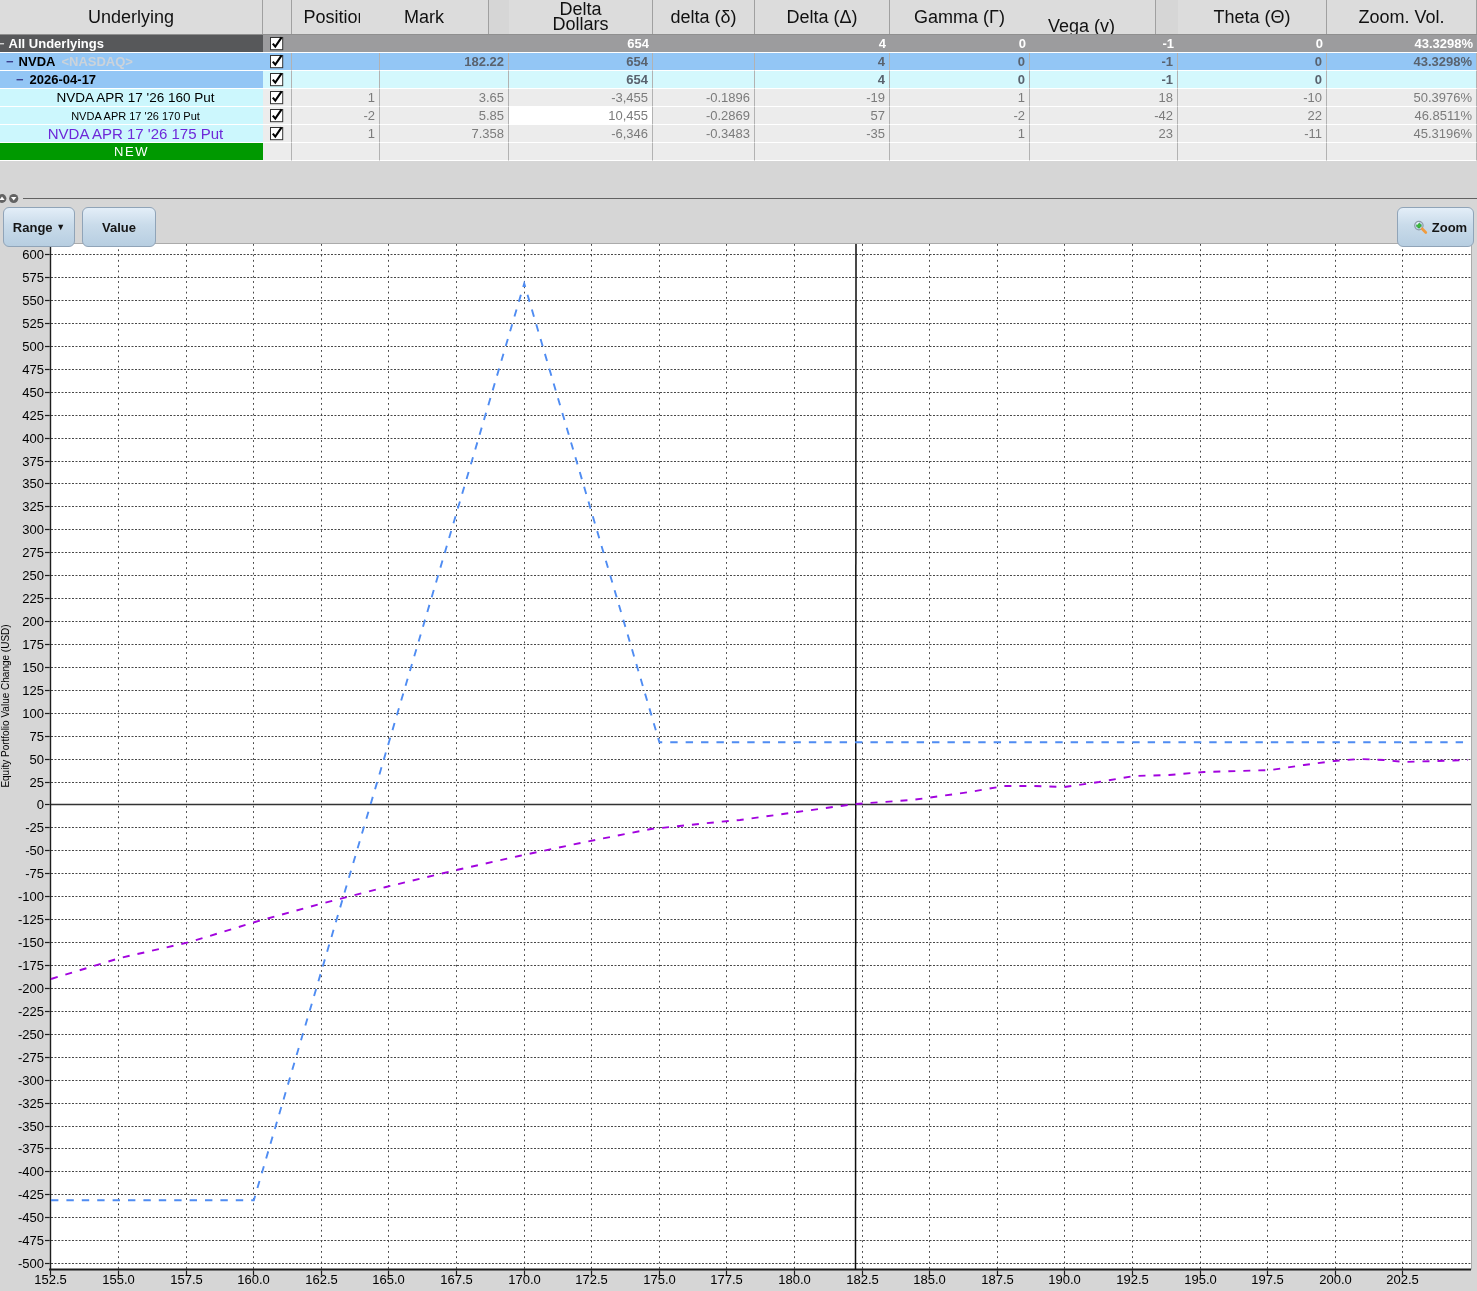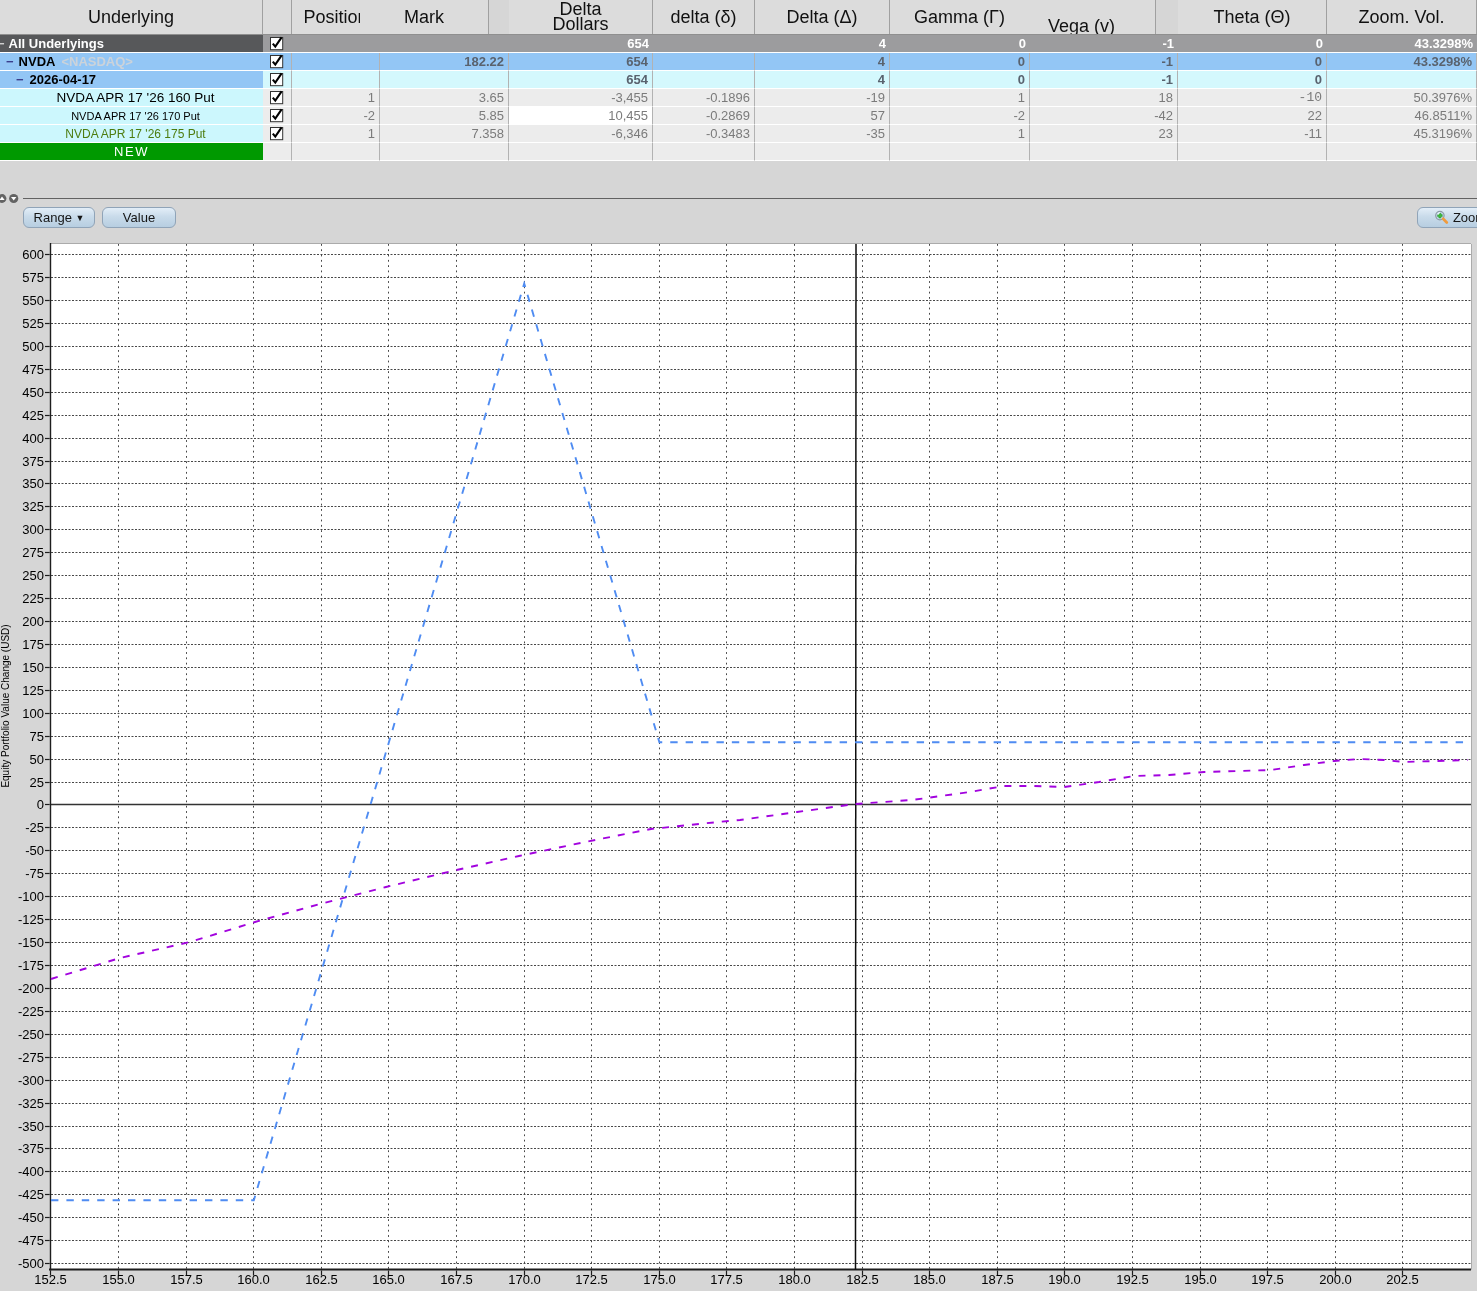--- a/index.html
+++ b/index.html
@@ -5,23 +5,23 @@
 body{width:1477px;height:1291px;background:#d6d6d6;position:relative;overflow:hidden;
  font-family:"Liberation Sans",sans-serif;}
 .abs{position:absolute;}
 .hcell{position:absolute;top:0;height:34px;background:#dcdcdc;border-right:1px solid #a0a0a0;
  display:flex;align-items:center;justify-content:center;font-size:18px;color:#111;text-align:center;line-height:15px;}
 .hdrline{position:absolute;top:34px;left:0;width:1477px;height:1px;background:#8f8f8f;}
 .cell{position:absolute;height:18px;box-sizing:border-box;border-bottom:1px solid #fff;font-size:13px;
  display:flex;align-items:center;}
 .num{justify-content:flex-end;padding-right:4px;box-sizing:border-box;}
 .vline{border-right:1px solid #b2b2b2;box-sizing:border-box;}
-.btn{position:absolute;height:21px;box-sizing:border-box;border:1px solid #90a4b8;border-radius:6px;
+.btn{position:absolute;height:40px;box-sizing:border-box;border:1px solid #90a4b8;border-radius:6px;
  background:linear-gradient(#e3eef8,#c9dbea 45%,#b7cee1);display:flex;align-items:center;justify-content:center;
- font-size:13px;font-weight:normal;color:#151515;margin-left:20px;}
+ font-size:13px;font-weight:bold;color:#151515;}
 </style></head>
 <body>
 <svg class="abs" style="left:0;top:0;" width="1477" height="1291" viewBox="0 0 1477 1291" font-family="Liberation Sans, sans-serif">
     <rect x="51.0" y="244" width="1420.0" height="1025.5" fill="#ffffff"></rect>
 <line x1="51.0" y1="243.5" x2="1471" y2="243.5" stroke="#ababab" stroke-width="1"></line>
 <line x1="1471.5" y1="244" x2="1471.5" y2="1269.5" stroke="#ababab" stroke-width="1"></line>
 <line x1="118.5" y1="244" x2="118.5" y2="1269.0" stroke="#474747" stroke-width="1" stroke-dasharray="1.8 3.5"></line>
 <line x1="186.5" y1="244" x2="186.5" y2="1269.0" stroke="#474747" stroke-width="1" stroke-dasharray="1.8 3.5"></line>
 <line x1="253.5" y1="244" x2="253.5" y2="1269.0" stroke="#474747" stroke-width="1" stroke-dasharray="1.8 3.5"></line>
 <line x1="321.5" y1="244" x2="321.5" y2="1269.0" stroke="#474747" stroke-width="1" stroke-dasharray="1.8 3.5"></line>
@@ -318,21 +318,21 @@
     <span style="margin:0 auto;color:#000;font-size:13.5px;position:relative;left:4px;">NVDA APR 17 '26 160 Put</span>
   </div>
 <div class="cell vline abs" style="left:263px;top:89px;width:29px;background:#ececec;color:#7b7b7b;box-sizing:border-box;"></div>
 <div class="cell num vline abs" style="left:292px;top:89px;width:88px;background:#ececec;color:#7b7b7b;box-sizing:border-box;">1</div>
 <div class="cell num vline abs" style="left:380px;top:89px;width:129px;background:#ececec;color:#7b7b7b;box-sizing:border-box;">3.65</div>
 <div class="cell num vline abs" style="left:509px;top:89px;width:144px;background:#ececec;color:#7b7b7b;box-sizing:border-box;">-3,455</div>
 <div class="cell num vline abs" style="left:653px;top:89px;width:102px;background:#ececec;color:#7b7b7b;box-sizing:border-box;">-0.1896</div>
 <div class="cell num vline abs" style="left:755px;top:89px;width:135px;background:#ececec;color:#7b7b7b;box-sizing:border-box;">-19</div>
 <div class="cell num vline abs" style="left:890px;top:89px;width:140px;background:#ececec;color:#7b7b7b;box-sizing:border-box;">1</div>
 <div class="cell num vline abs" style="left:1030px;top:89px;width:148px;background:#ececec;color:#7b7b7b;box-sizing:border-box;">18</div>
-<div class="cell num vline abs" style="left:1178px;top:89px;width:149px;background:#ececec;color:#7b7b7b;box-sizing:border-box;font-family:Liberation Mono, monospace;">-10</div>
+<div class="cell num vline abs" style="left:1178px;top:89px;width:149px;background:#ececec;color:#7b7b7b;box-sizing:border-box;">-10</div>
 <div class="cell num vline abs" style="left:1327px;top:89px;width:150px;background:#ececec;color:#7b7b7b;box-sizing:border-box;">50.3976%</div>
 <svg class="abs" style="left:269.5px;top:91px;overflow:visible" width="14" height="14" viewBox="0 0 14 14">
 <rect x="0.5" y="0.5" width="12.2" height="12.2" fill="#fff" stroke="#333" stroke-width="1"></rect>
 <path d="M2.8 6.6 L5.3 9.6 L11.6 0.4" fill="none" stroke="#000" stroke-width="2.1"></path>
   </svg>
 <div class="cell abs" style="left:0px;top:107px;width:263px;background:#ccf7fd;">
     <span style="margin:0 auto;color:#000;font-size:11px;position:relative;left:4px;">NVDA APR 17 '26 170 Put</span>
   </div>
 <div class="cell vline abs" style="left:263px;top:107px;width:29px;background:#ececec;color:#7b7b7b;box-sizing:border-box;"></div>
 <div class="cell num vline abs" style="left:292px;top:107px;width:88px;background:#ececec;color:#7b7b7b;box-sizing:border-box;">-2</div>
@@ -342,21 +342,21 @@
 <div class="cell num vline abs" style="left:755px;top:107px;width:135px;background:#ececec;color:#7b7b7b;box-sizing:border-box;">57</div>
 <div class="cell num vline abs" style="left:890px;top:107px;width:140px;background:#ececec;color:#7b7b7b;box-sizing:border-box;">-2</div>
 <div class="cell num vline abs" style="left:1030px;top:107px;width:148px;background:#ececec;color:#7b7b7b;box-sizing:border-box;">-42</div>
 <div class="cell num vline abs" style="left:1178px;top:107px;width:149px;background:#ececec;color:#7b7b7b;box-sizing:border-box;">22</div>
 <div class="cell num vline abs" style="left:1327px;top:107px;width:150px;background:#ececec;color:#7b7b7b;box-sizing:border-box;">46.8511%</div>
 <svg class="abs" style="left:269.5px;top:109px;overflow:visible" width="14" height="14" viewBox="0 0 14 14">
 <rect x="0.5" y="0.5" width="12.2" height="12.2" fill="#fff" stroke="#333" stroke-width="1"></rect>
 <path d="M2.8 6.6 L5.3 9.6 L11.6 0.4" fill="none" stroke="#000" stroke-width="2.1"></path>
   </svg>
 <div class="cell abs" style="left:0px;top:125px;width:263px;background:#ccf7fd;">
-    <span style="margin:0 auto;color:#4d7c0f;font-size:12px;position:relative;left:4px;">NVDA APR 17 '26 175 Put</span>
+    <span style="margin:0 auto;color:#6d28d9;font-size:15px;position:relative;left:4px;">NVDA APR 17 '26 175 Put</span>
   </div>
 <div class="cell vline abs" style="left:263px;top:125px;width:29px;background:#ececec;color:#7b7b7b;box-sizing:border-box;"></div>
 <div class="cell num vline abs" style="left:292px;top:125px;width:88px;background:#ececec;color:#7b7b7b;box-sizing:border-box;">1</div>
 <div class="cell num vline abs" style="left:380px;top:125px;width:129px;background:#ececec;color:#7b7b7b;box-sizing:border-box;">7.358</div>
 <div class="cell num vline abs" style="left:509px;top:125px;width:144px;background:#ececec;color:#7b7b7b;box-sizing:border-box;">-6,346</div>
 <div class="cell num vline abs" style="left:653px;top:125px;width:102px;background:#ececec;color:#7b7b7b;box-sizing:border-box;text-align:center;">-0.3483</div>
 <div class="cell num vline abs" style="left:755px;top:125px;width:135px;background:#ececec;color:#7b7b7b;box-sizing:border-box;">-35</div>
 <div class="cell num vline abs" style="left:890px;top:125px;width:140px;background:#ececec;color:#7b7b7b;box-sizing:border-box;">1</div>
 <div class="cell num vline abs" style="left:1030px;top:125px;width:148px;background:#ececec;color:#7b7b7b;box-sizing:border-box;">23</div>
 <div class="cell num vline abs" style="left:1178px;top:125px;width:149px;background:#ececec;color:#7b7b7b;box-sizing:border-box;">-11</div>

